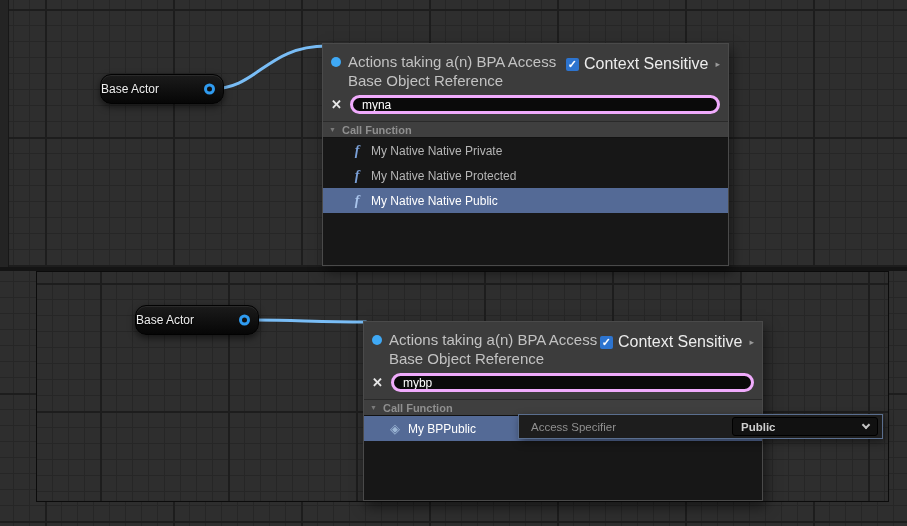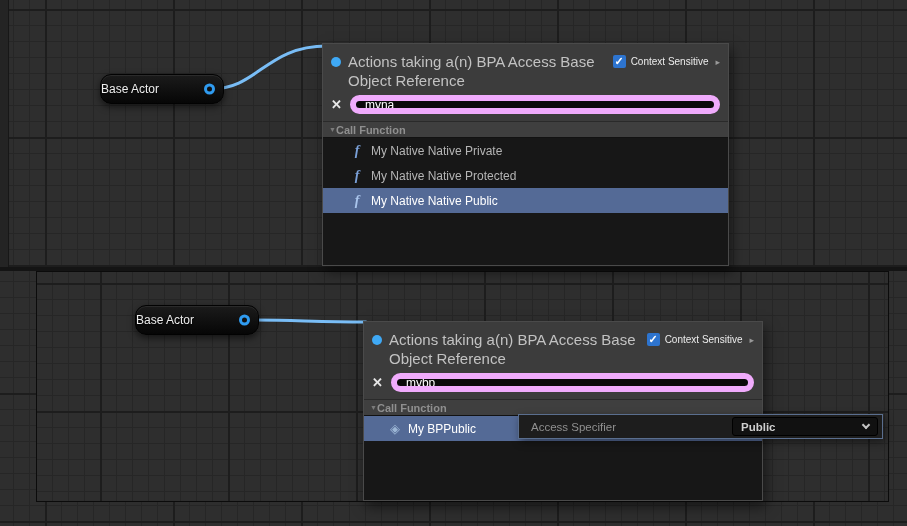--- a/index.html
+++ b/index.html
@@ -65,38 +65,38 @@
     background:#3c3c3c; padding:8px 8px 2px 8px;
     display:flex; align-items:flex-start;
   }
   .dot { width:10px; height:10px; border-radius:50%; background:#3fa9f5; margin-top:5px; flex:0 0 auto; }
   .menu-title { width:248px; margin-left:7px; font-size:15px; line-height:19px; color:#c2c2c2; }
   .cs-group { margin-left:auto; display:flex; align-items:center; gap:5px; margin-top:3px; }
   .checkbox {
     width:13px; height:13px; background:#2d74cf; border-radius:2px;
     color:#fff; font-size:11px; line-height:13px; text-align:center; font-weight:bold;
   }
-  .cs-label { font-size:10px; color:#ececec; white-space:nowrap; }
+  .cs-label { font-size:16px; color:#ececec; white-space:nowrap; }
   .expand { font-size:9px; color:#999; margin-left:2px; }
 
   .search-row {
     background:#3c3c3c; padding:3px 8px 7px 8px;
     display:flex; align-items:center; gap:8px;
   }
   .clear { color:#e8e8e8; font-size:13px; font-weight:bold; line-height:1; }
   input.search {
-    flex:1; height:19px; border-radius:10px; border:6px solid #f0abfc;
+    flex:1; height:19px; border-radius:10px; border:3px solid #f0abfc;
     background:#0a0a0a; color:#fff; font-size:12px; padding:0 9px;
     font-family:"Liberation Sans", sans-serif; outline:none;
   }
 
   .category {
     height:17px; background:#3f3f3f; border-top:1px solid #2a2a2a; border-bottom:1px solid #121212;
     color:#8f8f8f; font-weight:bold; font-size:11px;
-    display:flex; align-items:center; padding-left:6px;
+    display:flex; align-items:center; gap:6px; padding-left:6px;
   }
   .cat-arrow { font-size:7px; color:#7a7a7a; }
 
   .list { background:#171717; flex:1; }
   .row {
     height:25px; display:flex; align-items:center; gap:9px;
     padding-left:29px; font-size:12px; color:#b5b5b5;
   }
   .row.selected { background:#546a96; color:#fff; }
   .f-icon {

